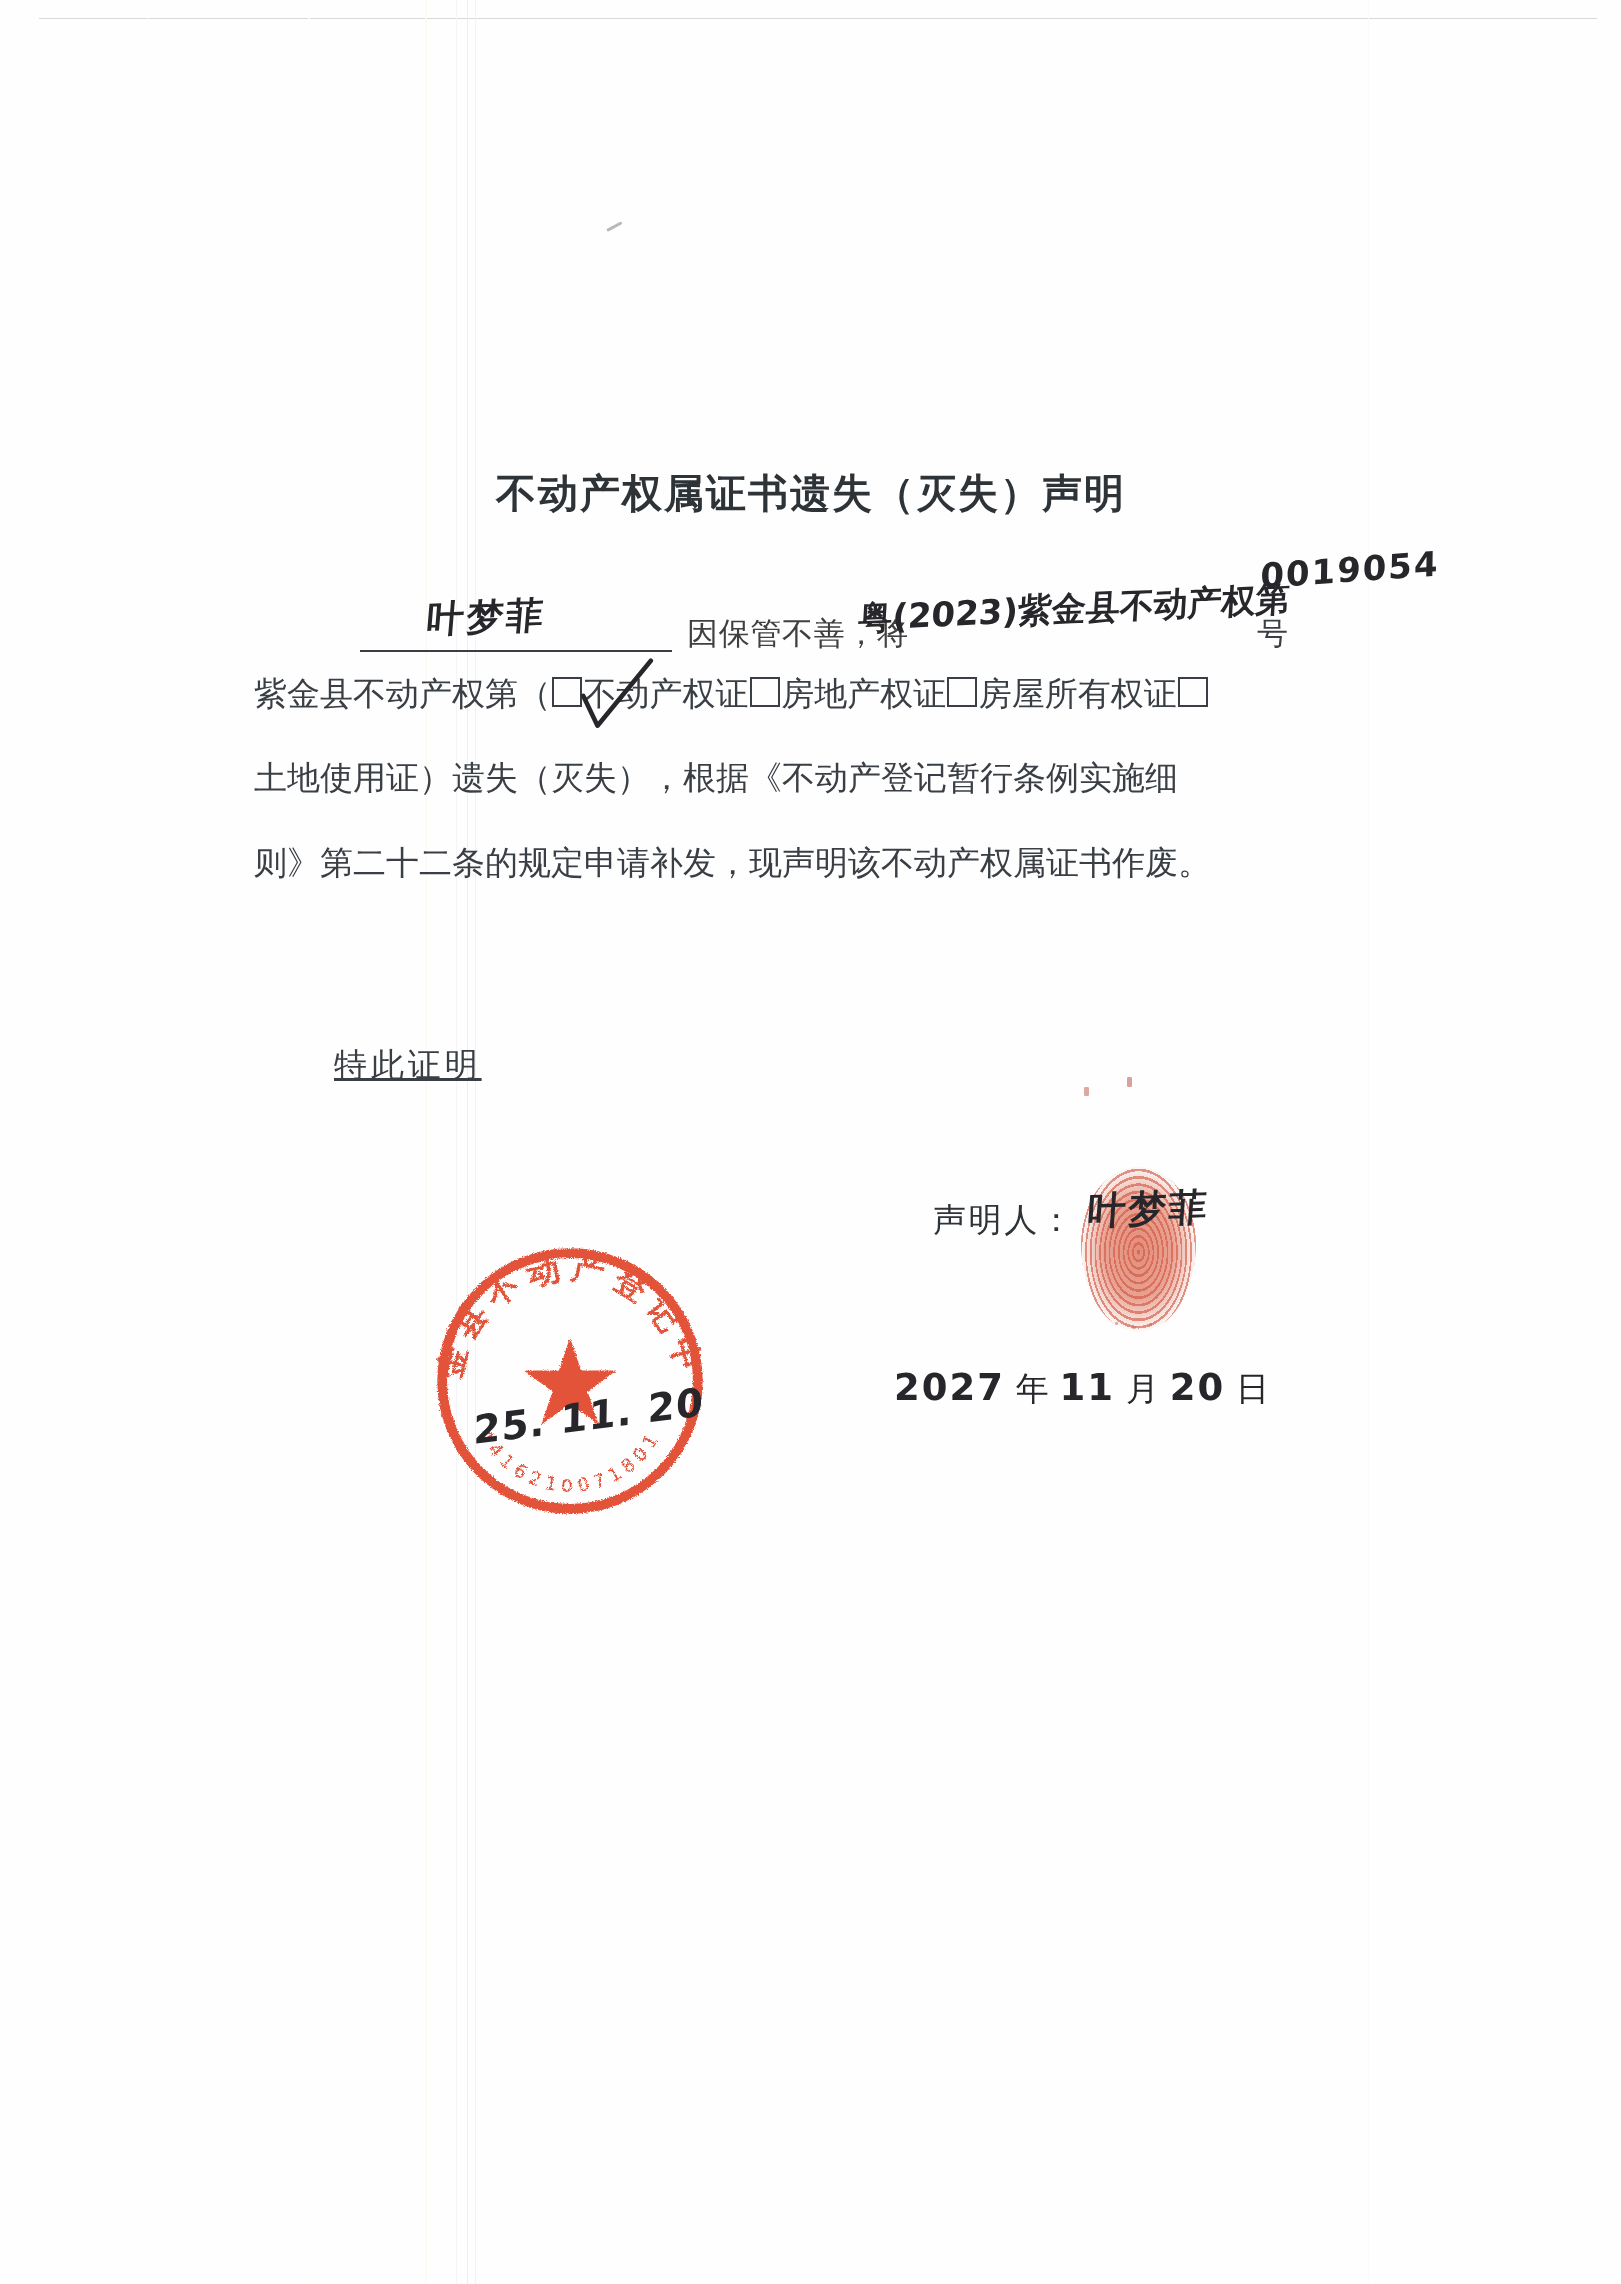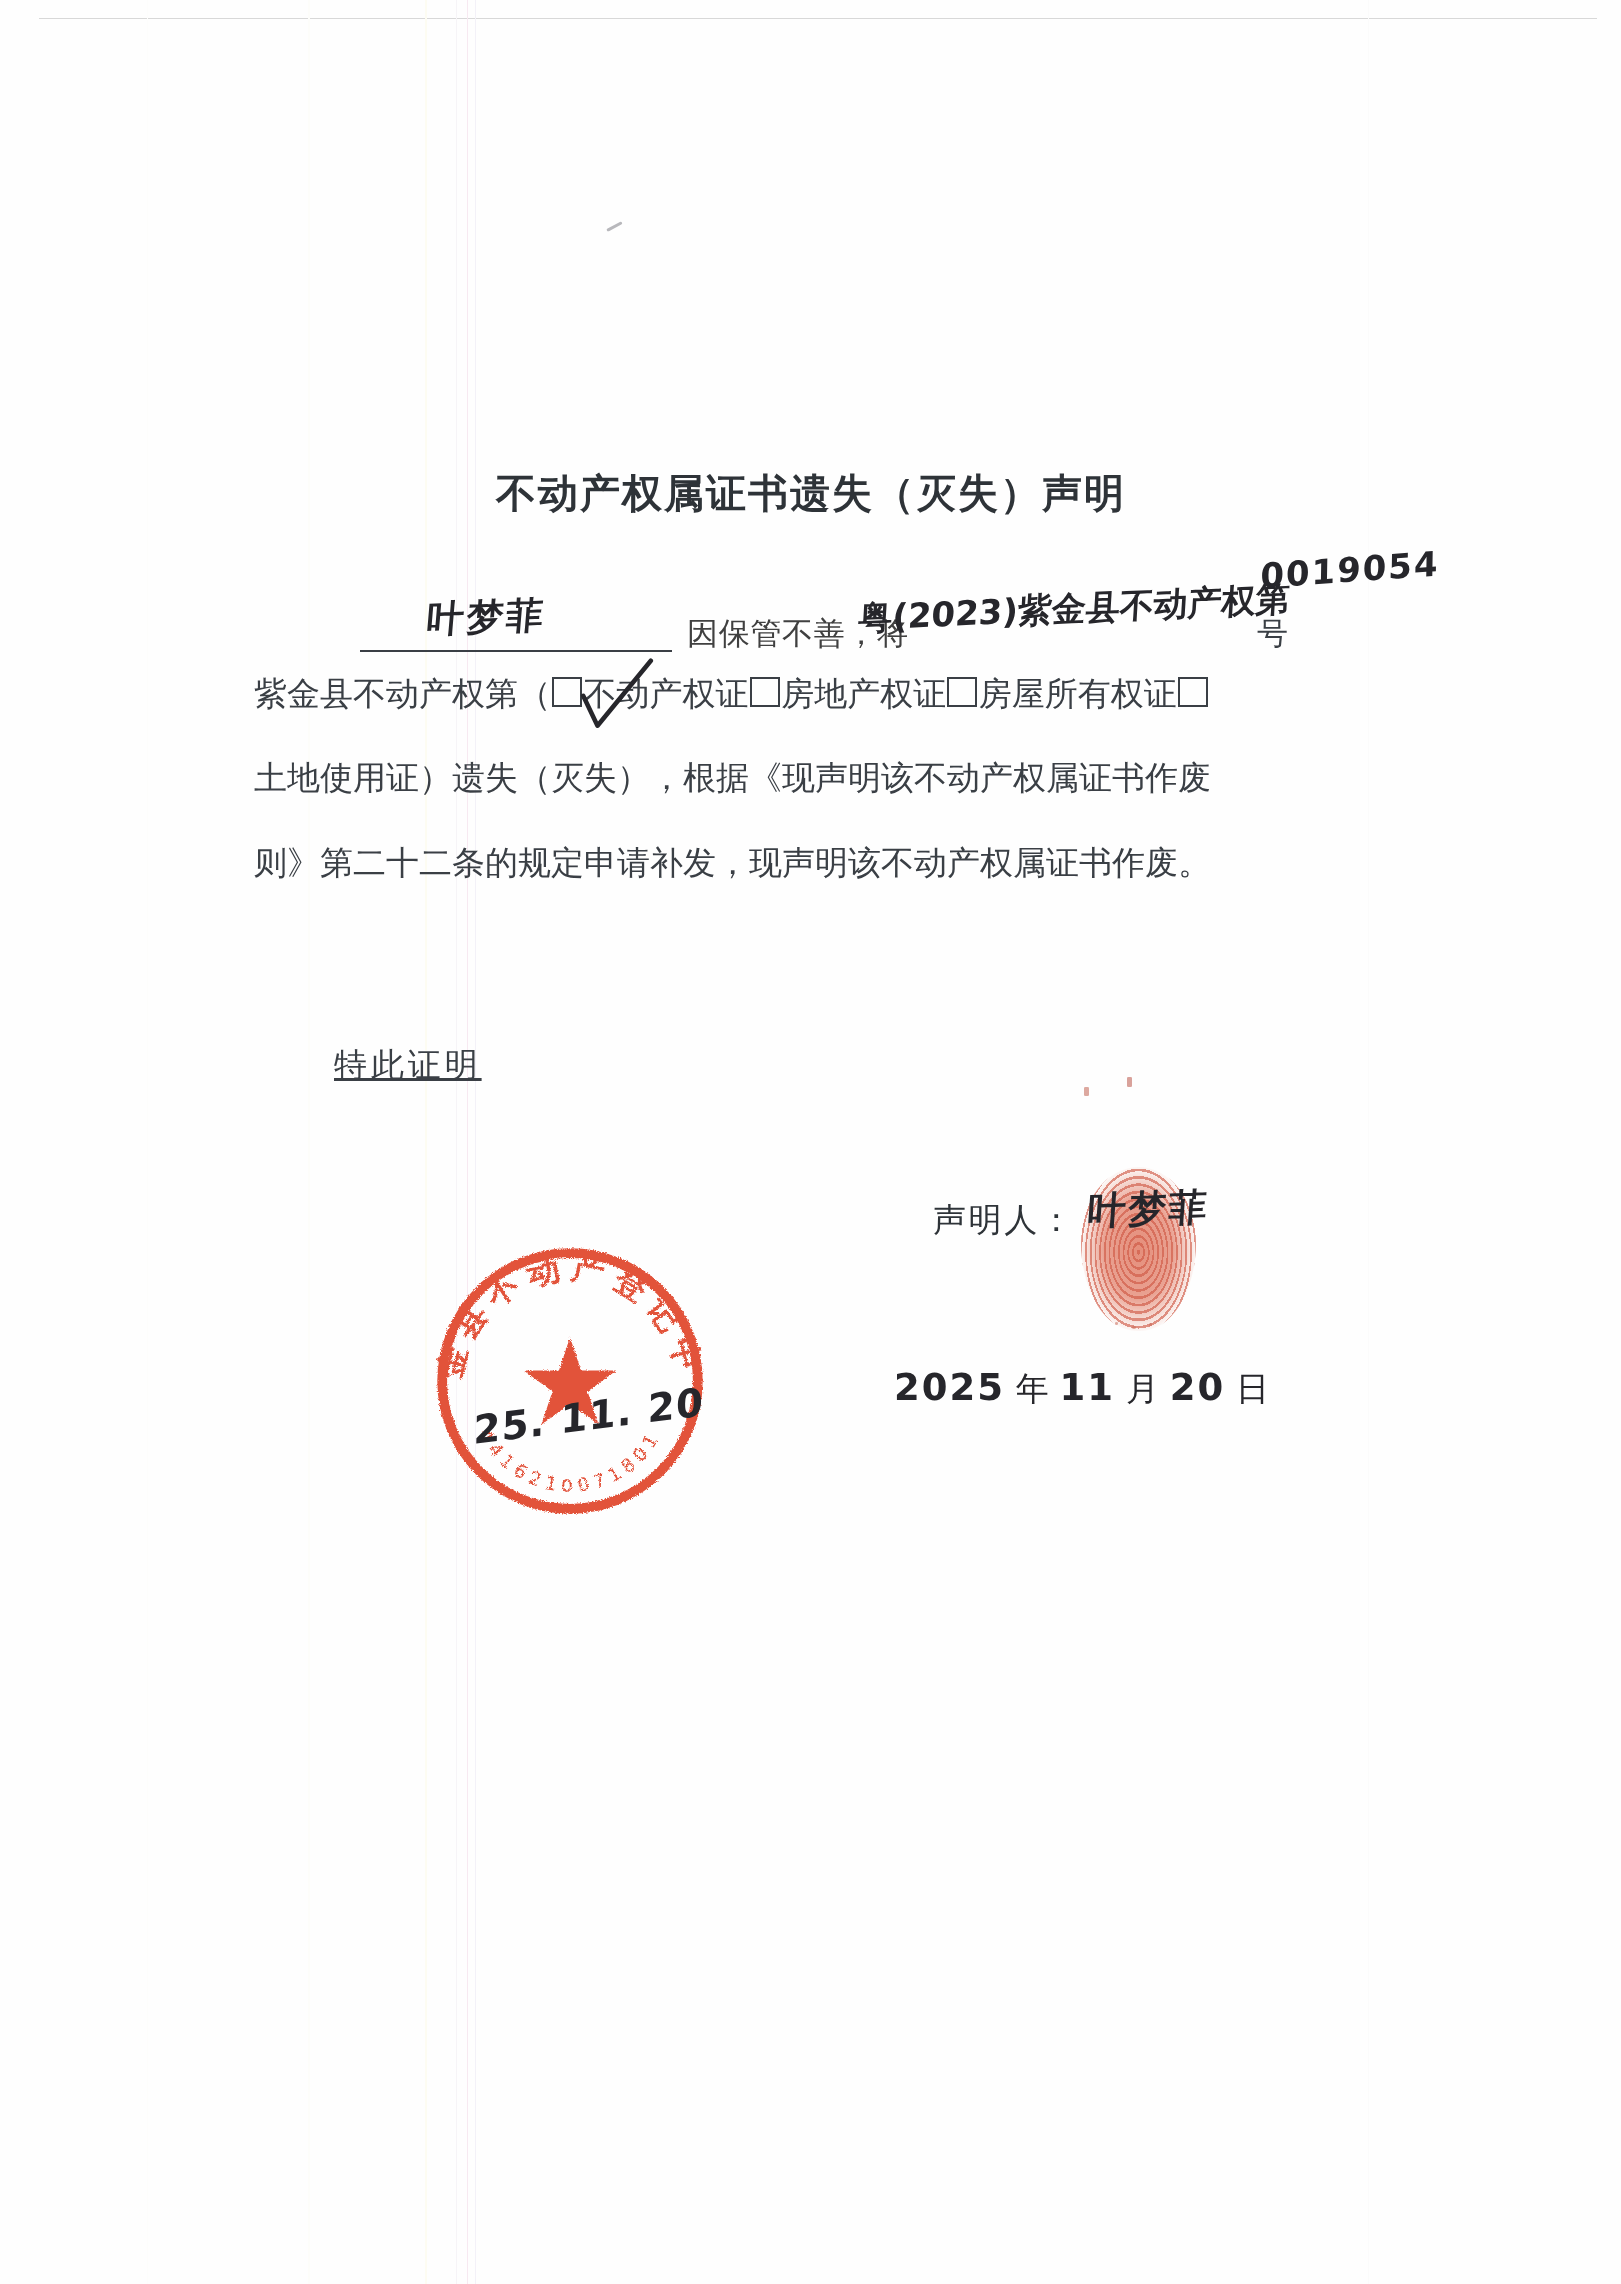--- a/index.html
+++ b/index.html
@@ -314,21 +314,21 @@
     </div>
 
     <div class="line2">
       <span>紫金县不动产权第（</span><span class="cbox"></span><span>不动产权证</span><span class="cbox"></span><span>房地产权证</span><span class="cbox"></span><span>房屋所有权证</span><span class="cbox"></span>
 
       <svg class="checkmark" viewBox="0 0 120 118">
         <path d="M8 58 L30 104 L112 4" stroke="#26262b" stroke-width="7" fill="none" stroke-linecap="round" stroke-linejoin="round"></path>
       </svg>
     </div>
 
-    <div class="line3">土地使用证）遗失（灭失），根据《现声明该不动产权属证书作废</div>
+    <div class="line3">土地使用证）遗失（灭失），根据《不动产登记暂行条例实施细</div>
 
     <div class="line4">则》第二十二条的规定申请补发，现声明该不动产权属证书作废。</div>
   </div>
 
   <div class="certify">特此证明</div>
 
   <div class="seal">
     <svg width="300" height="300" viewBox="0 0 460 460">
       <defs>
         <filter id="rough">
@@ -362,21 +362,21 @@
 
   <div class="fingerprint">
     <div class="fp-speck" style="left:34px; top:155px; width:3.3px; height:2.6px;"></div>
     <div class="fp-speck" style="left:51px; top:159px; width:3.9px; height:2.6px;"></div>
     <div class="fp-speck" style="left:68px; top:156px; width:3.3px; height:2.6px;"></div>
   </div>
 
   <div class="hand hw-sign">叶梦菲</div>
 
   <div class="date-row">
-    <span class="hand hw">2025</span>
+    <span class="hand hw">2027</span>
     <span class="date-unit">年</span>
     <span class="hand hw">11</span>
     <span class="date-unit">月</span>
     <span class="hand hw">20</span>
     <span class="date-unit">日</span>
   </div>
 
 </div>
 
 

